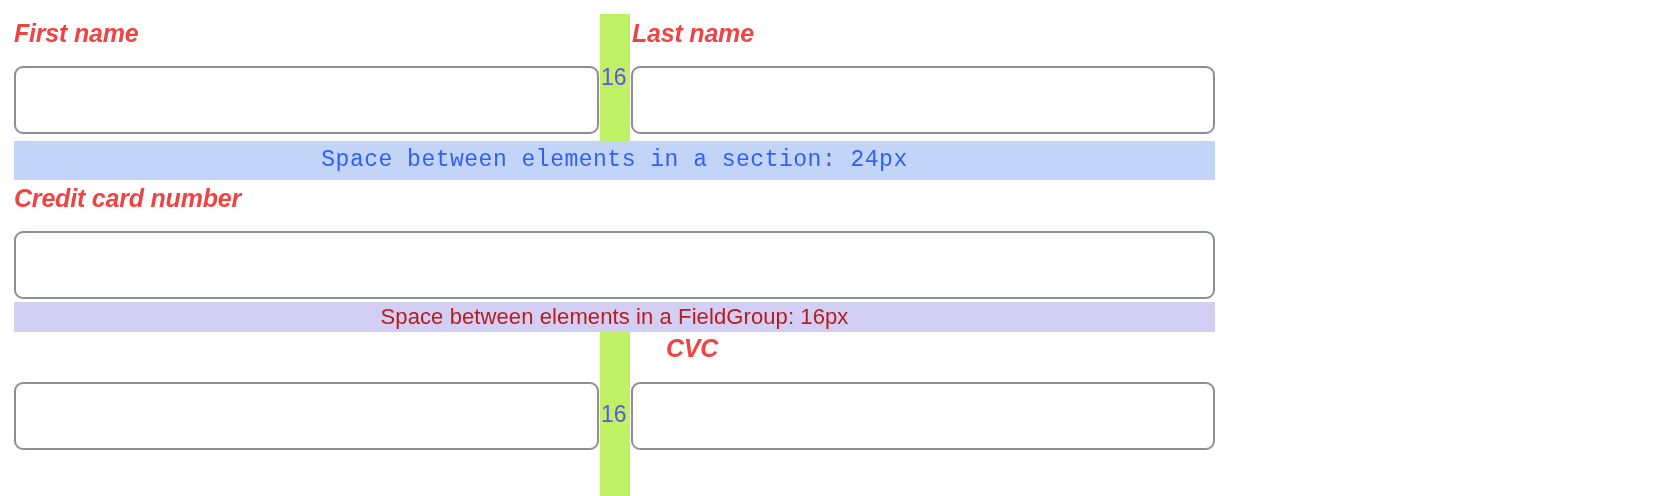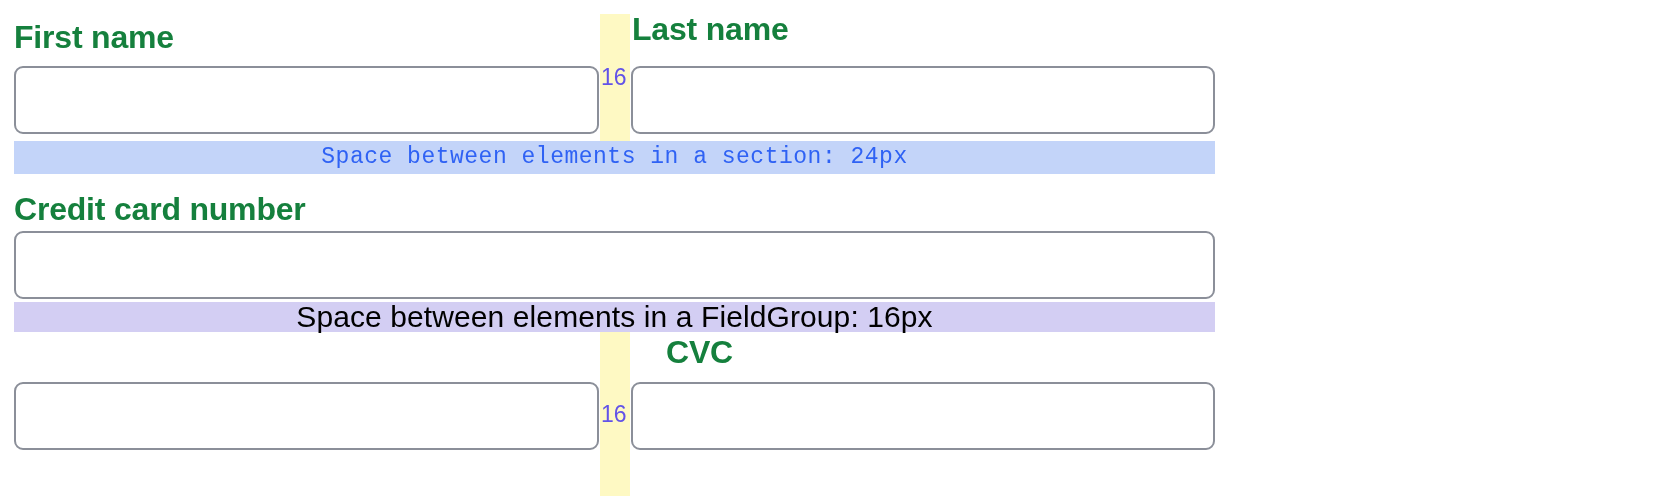--- a/index.html
+++ b/index.html
@@ -19,26 +19,27 @@
   .sheet {
     position: relative;
     width: 1672px;
     height: 496px;
     background: #ffffff;
   }
 
   
   .field-label {
     font-family: "Liberation Sans", sans-serif;
-    font-size: 32px;
+    font-size: 25px;
     font-weight: 700;
-    color: #15803d;
+    color: #ef4444;
     letter-spacing: -0.2px;
     line-height: 1;
     white-space: nowrap;
+    font-style: italic;
   }
 
   .field-input {
     background: #ffffff;
     border: 2px solid #8b8f99;
     border-radius: 9px;
     box-sizing: border-box;
     height: 68px;
   }
 
@@ -64,56 +65,56 @@
     font-weight: 400;
     color: #2f62f4;
     letter-spacing: 0.5px;
   }
 
   .band-fieldgroup {
     background: #d3cef3;
   }
   .band-fieldgroup .band-text {
     font-family: "Liberation Sans", sans-serif;
-    font-size: 30px;
+    font-size: 22px;
     font-weight: 400;
-    color: #000000;
+    color: #b91c1c;
     letter-spacing: 0.1px;
   }
 
   
   .gap-band-v {
     position: absolute;
-    background: #fef9c3;
+    background: #bef264;
     display: flex;
     align-items: center;
     justify-content: flex-start;
   }
   .gap-band-v .band-text {
     font-family: "Liberation Sans", sans-serif;
     font-size: 23px;
     font-weight: 400;
     color: #6253e8;
     line-height: 1;
     white-space: nowrap;
     position: relative;
     left: 1px;
   }
 
   
   .row1-label-first { position: absolute; left: 14px;  top: 21px; }
-  .row1-label-last  { position: absolute; left: 632px; top: 13px; }
+  .row1-label-last  { position: absolute; left: 632px; top: 21px; }
   .row1-input-first { position: absolute; left: 14px;  top: 66px;  width: 585px; }
   .row1-input-last  { position: absolute; left: 631px; top: 66px;  width: 584px; }
 
   .row1-gap { left: 600px; top: 14px; width: 30px; height: 127px; }
 
-  .band-1 { left: 14px; top: 141px; width: 1201px; height: 33px; }
+  .band-1 { left: 14px; top: 141px; width: 1201px; height: 39px; }
 
-  .row2-label       { position: absolute; left: 14px; top: 186px; margin-top: 7px; }
+  .row2-label       { position: absolute; left: 14px; top: 186px; }
   .row2-input       { position: absolute; left: 14px; top: 231px; width: 1201px; }
 
   .band-2 { left: 14px; top: 302px; width: 1201px; height: 30px; }
 
   .row3-label-exp   { position: absolute; left: 14px;  top: 336px; }
   .row3-label-cvc   { position: absolute; left: 632px; top: 336px; margin-left: 34px; }
   .row3-input-exp   { position: absolute; left: 14px;  top: 382px; width: 585px; }
   .row3-input-cvc   { position: absolute; left: 631px; top: 382px; width: 584px; }
 
   .row3-gap { left: 600px; top: 332px; width: 30px; height: 164px; }

